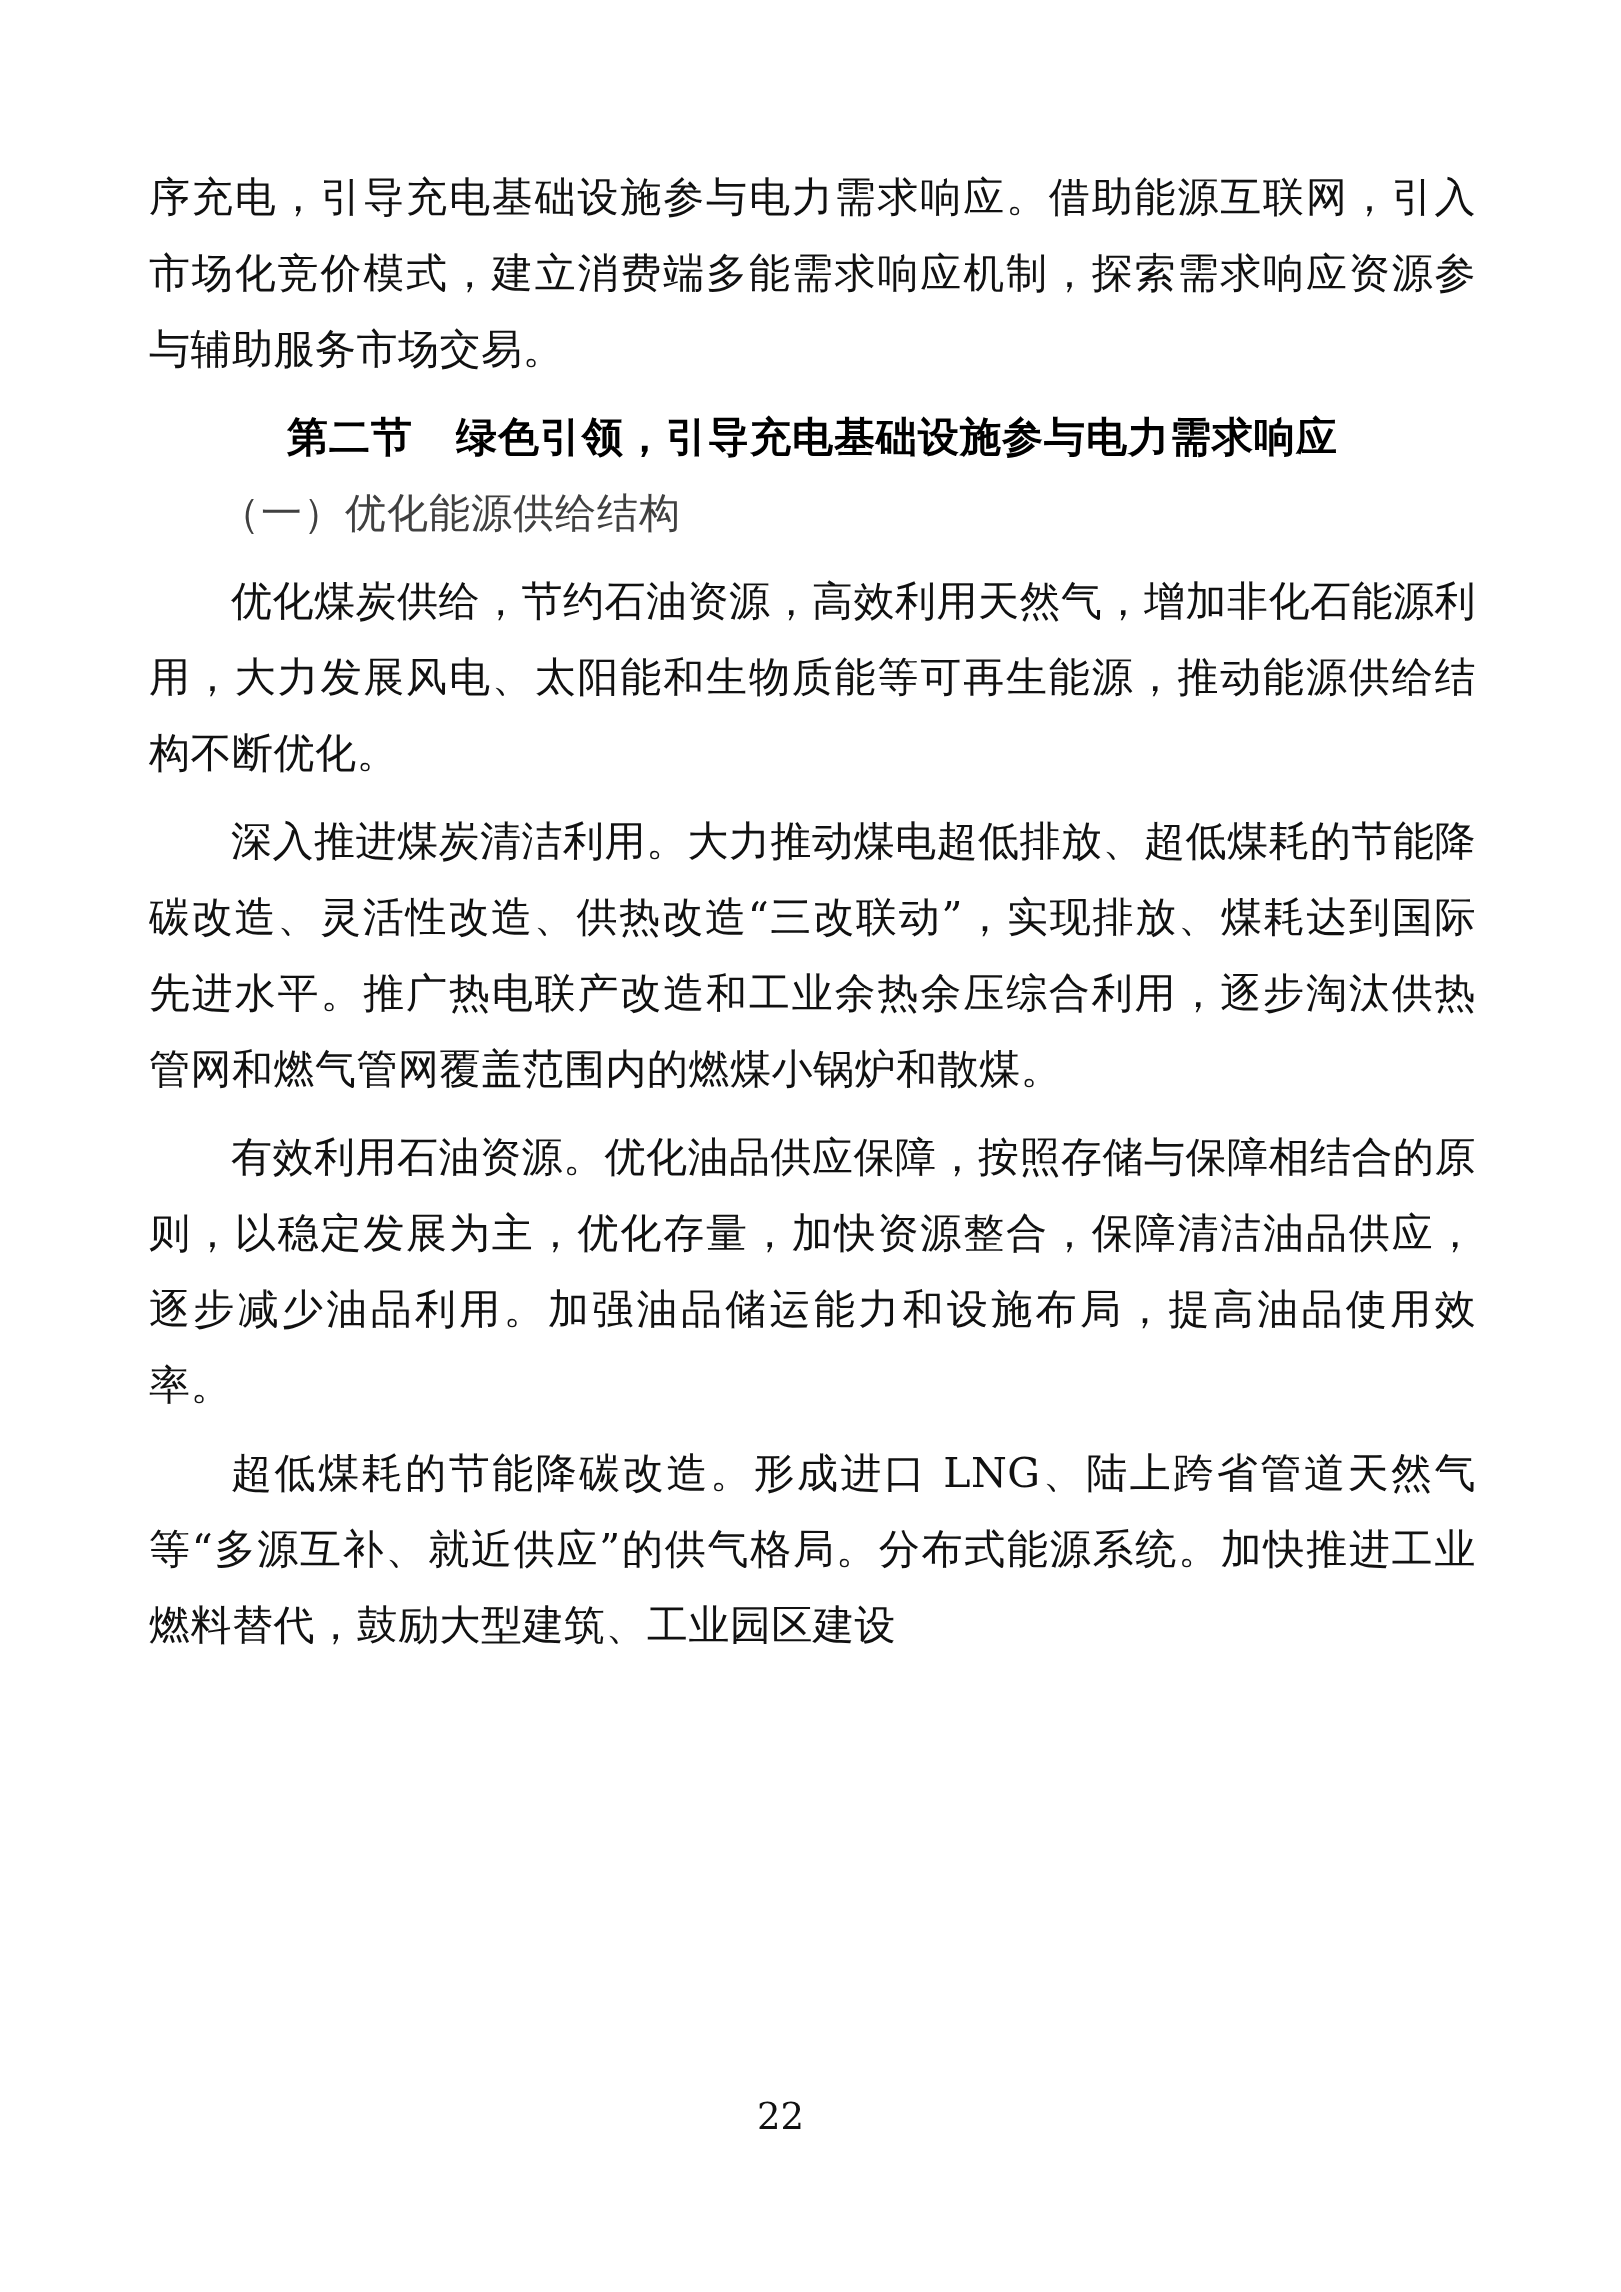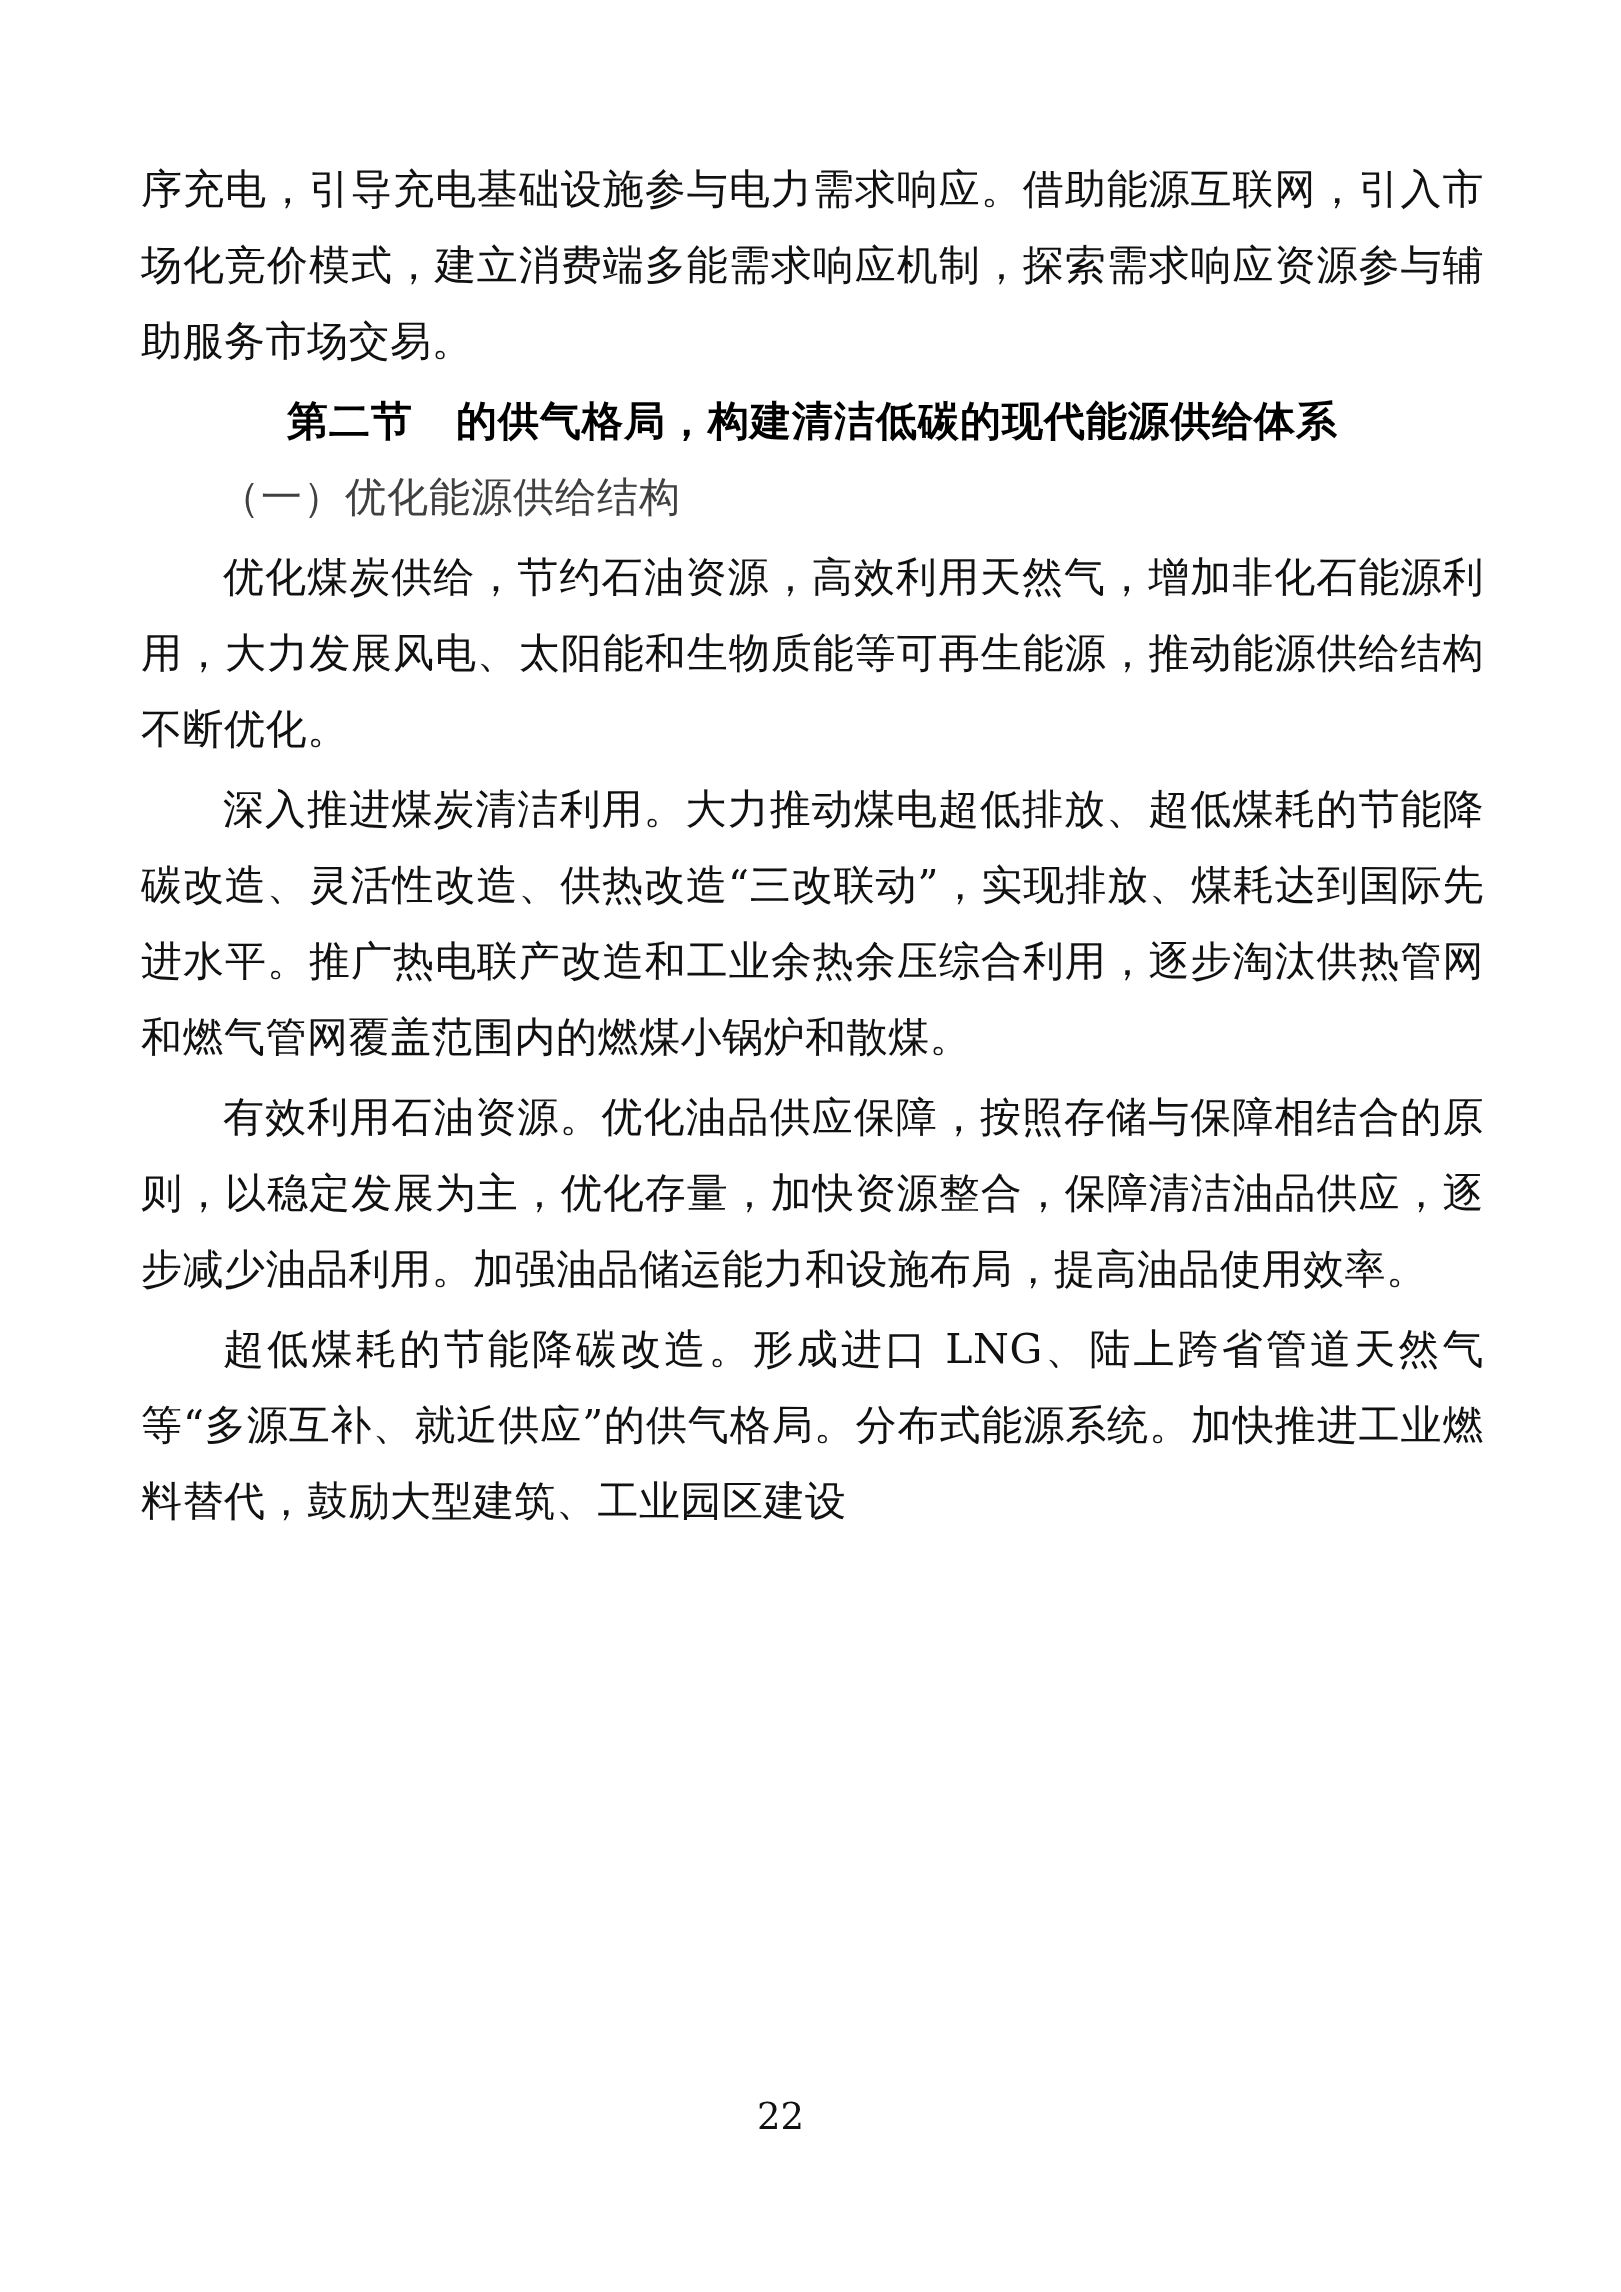--- a/index.html
+++ b/index.html
@@ -33,21 +33,21 @@
   }
 
   
   .para {
     font-size: 41px;
     line-height: 76px;
     letter-spacing: 0.5px;
     text-align: justify;
     text-justify: inter-ideograph;
     text-indent: 0;
-    margin: 4px;
+    margin: 12px;
     color: #111111;
     font-weight: 400;
     font-family: "DejaVu Serif", "Liberation Serif", serif;
   }
   .para.indent {
     text-indent: 82px;
   }
 
   
   .section-heading {
@@ -97,21 +97,21 @@
 </head>
 <body>
 
 <div class="page">
 
   <div class="content">
 
     <p class="para">序充电，引导充电基础设施参与电力需求响应。借助能源互联网，引入市场化竞价模式，建立消费端多能需求响应机制，探索需求响应资源参与辅助服务市场交易。</p>
 
     <h2 class="section-heading">
-      <span>第二节</span><span class="sep"></span><span>的供气格局，构建清洁低碳的现代能源供给体系</span>
+      <span>第二节</span><span class="sep"></span><span>绿色引领，引导充电基础设施参与电力需求响应</span>
     </h2>
 
 
     <h3 class="sub-heading">（一）优化能源供给结构</h3>
 
     <p class="para indent">优化煤炭供给，节约石油资源，高效利用天然气，增加非化石能源利用，大力发展风电、太阳能和生物质能等可再生能源，推动能源供给结构不断优化。</p>
 
     <p class="para indent">
       <span class="lead">深入推进煤炭清洁利用。</span><span>大力推动煤电超低排放、超低煤耗的节能降碳改造、灵活性改造、供热改造“三改联动”，实现排放、煤耗达到国际先进水平。推广热电联产改造和工业余热余压综合利用，逐步淘汰供热管网和燃气管网覆盖范围内的燃煤小锅炉和散煤。</span>
     </p>

